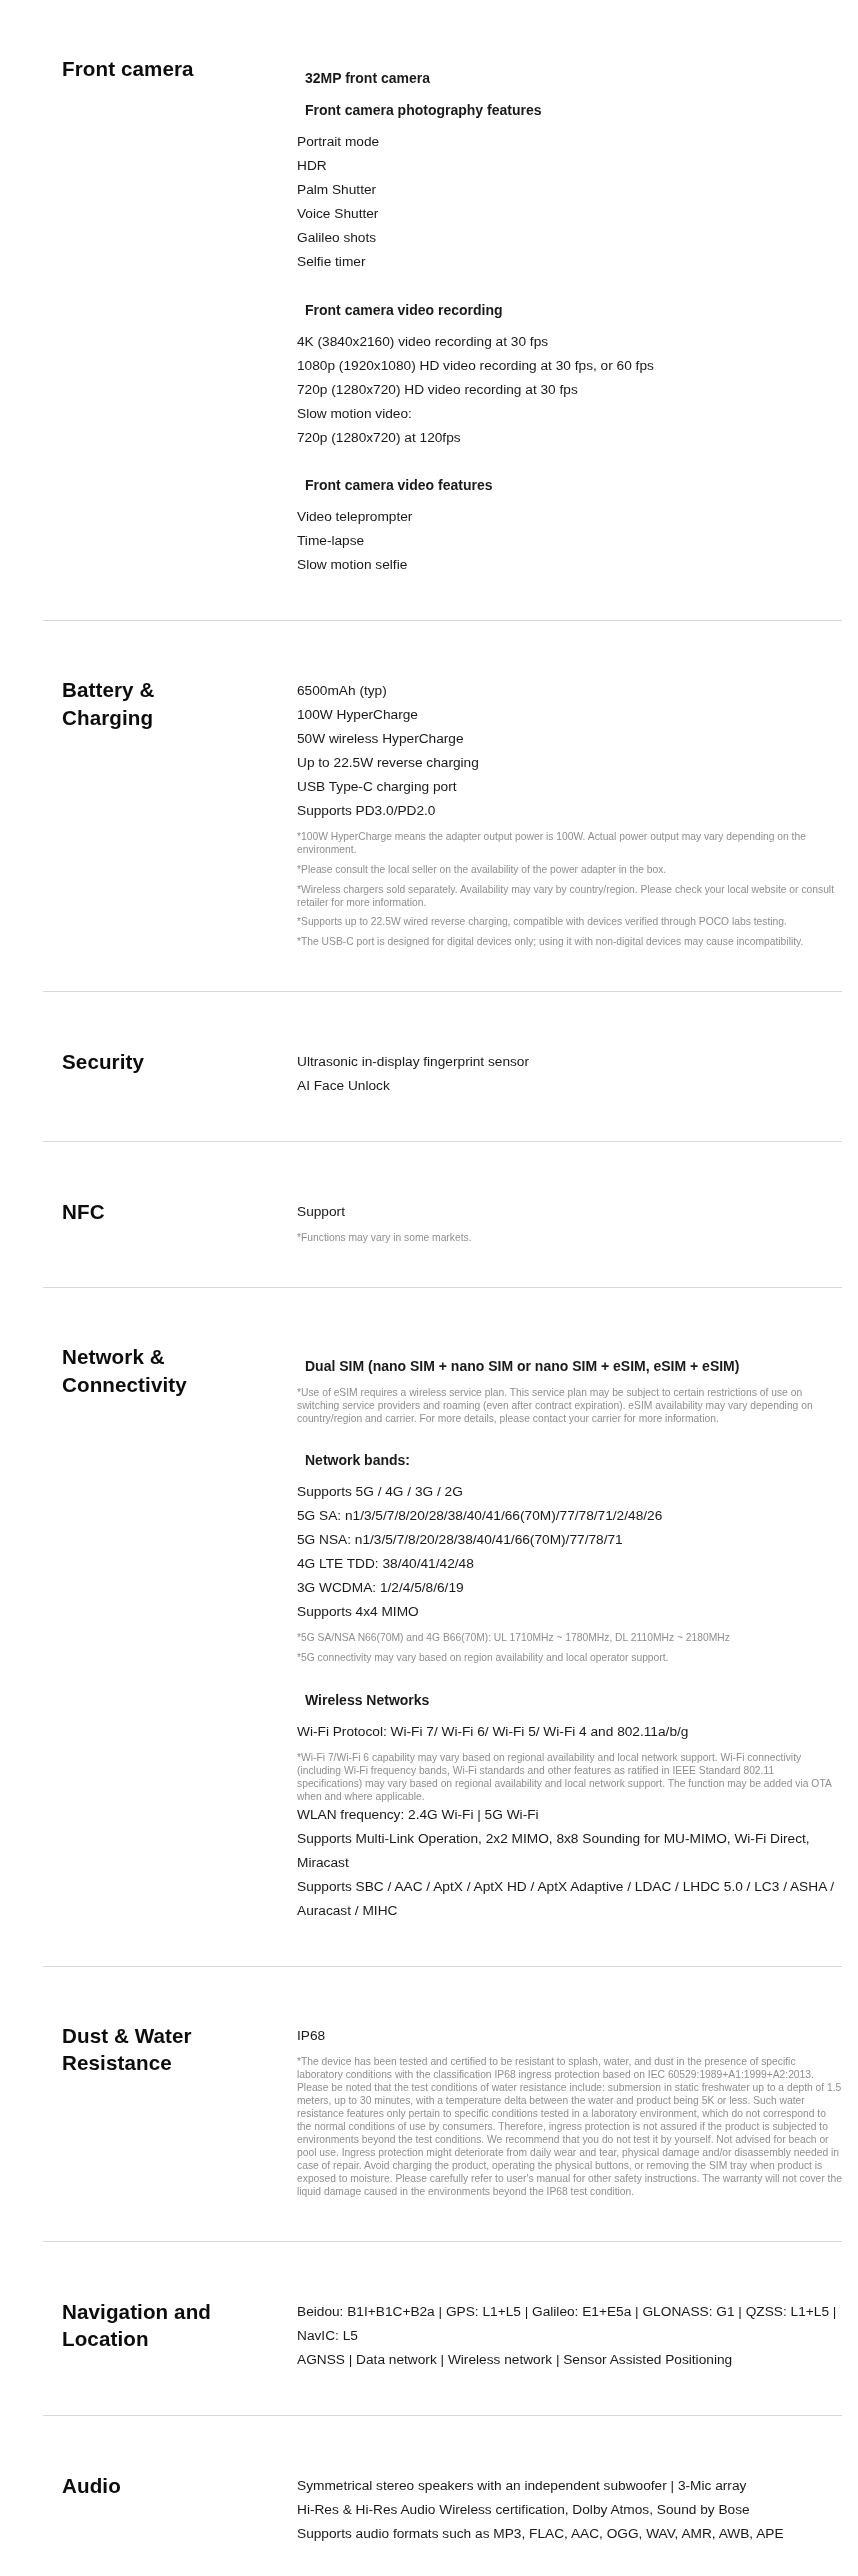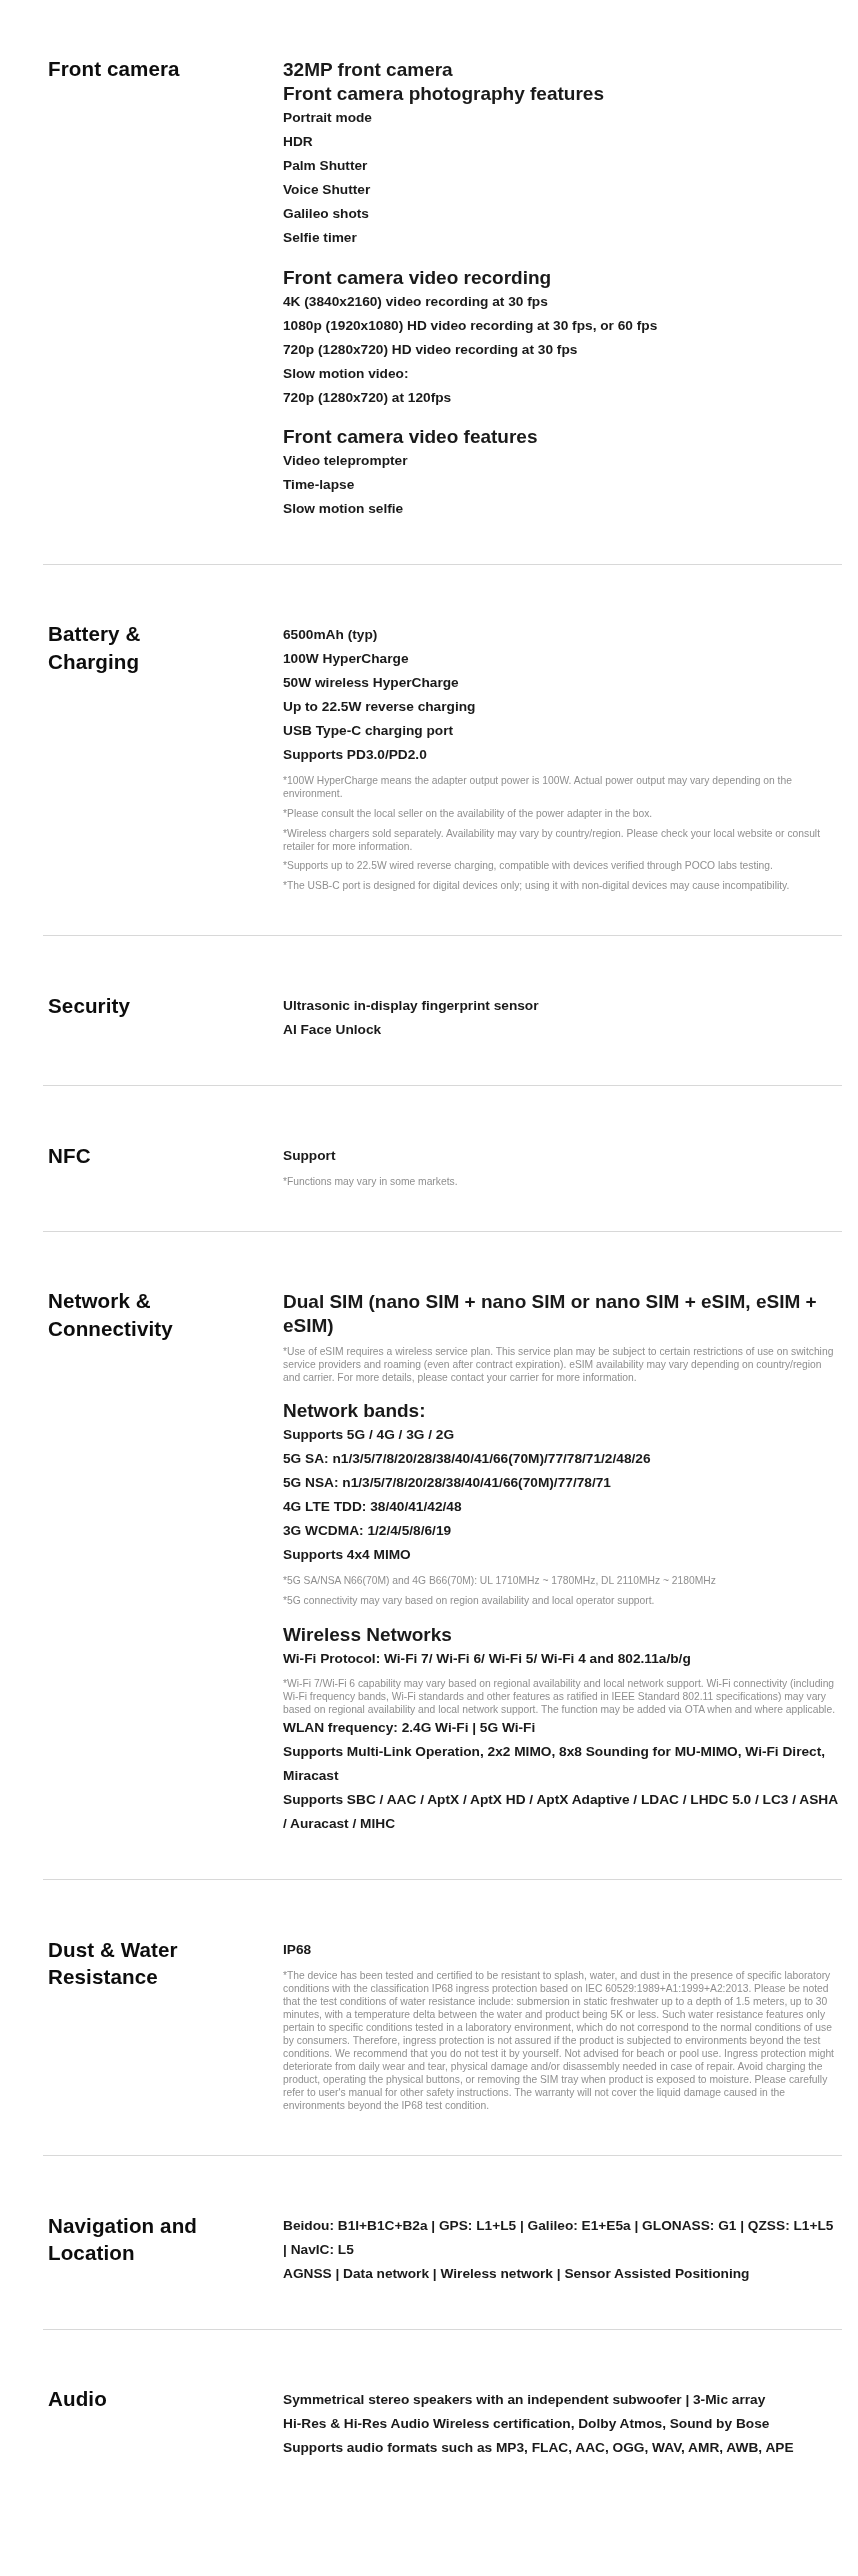--- a/index.html
+++ b/index.html
@@ -5,35 +5,35 @@
   * { box-sizing: border-box; }
   html, body { margin: 0; padding: 0; background: #ffffff; }
   body {
     font-family: "Liberation Sans", "DejaVu Sans", sans-serif;
     color: #1a1a1a;
     width: 859px;
   }
   .page { width: 859px; min-height: 2576px; background: #ffffff; }
   .spec-section {
     display: flex;
-    padding: 58px 17px 43px 48px;
+    padding: 58px 17px 43px 62px;
   }
   .title-col { flex: 0 0 235px; width: 235px; }
   .section-title {
     margin: -2.6px 0 0 0;
     font-size: 20.6px;
     line-height: 27.5px;
     font-weight: 700;
     color: #0d0d0d;
     white-space: pre-line;
     letter-spacing: 0.1px;
   }
   .content-col { flex: 0 1 558px; max-width: 558px; }
-  .spec-heading { margin: 0; font-size: 19px; font-weight: 700; line-height: 24px; color: #1a1a1a; }
-  .spec-body    { margin: 0; font-size: 13.7px; font-weight: 700; line-height: 24px; color: #1a1a1a; }
+  .spec-heading { margin: 8px; font-size: 14px; font-weight: 700; line-height: 24px; color: #1a1a1a; }
+  .spec-body    { margin: 0; font-size: 13.7px; font-weight: 400; line-height: 24px; color: #1a1a1a; }
   .spec-note    { margin: 6.9px 0 0 0; font-size: 10.3px; font-weight: 400; line-height: 13px; color: #8f8f8f; }
   .spec-spacer  { height: 15.5px; }
   .divider { height: 0.9px; background: #d8d8d8; margin: 0 17px 0 43px; }
 </style>
 </head>
 <body>
 
 <div class="page">
   <main id="sections-root">
       <section class="spec-section">

